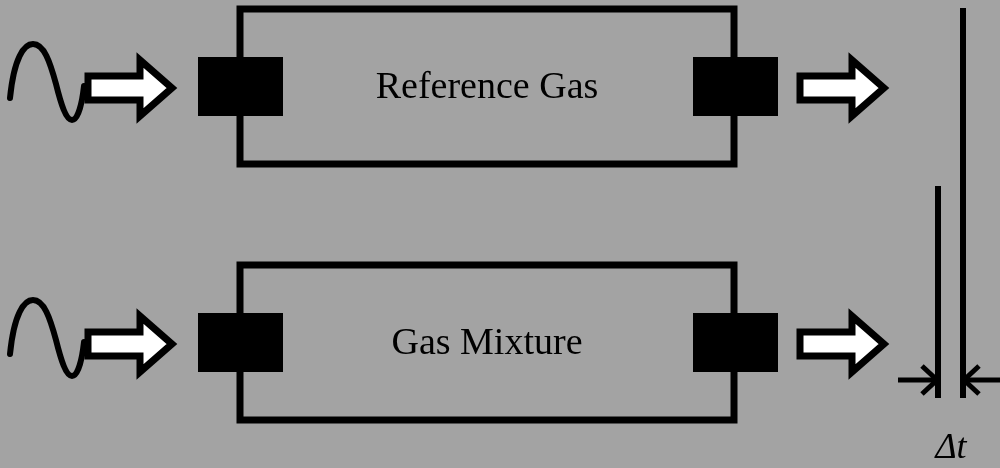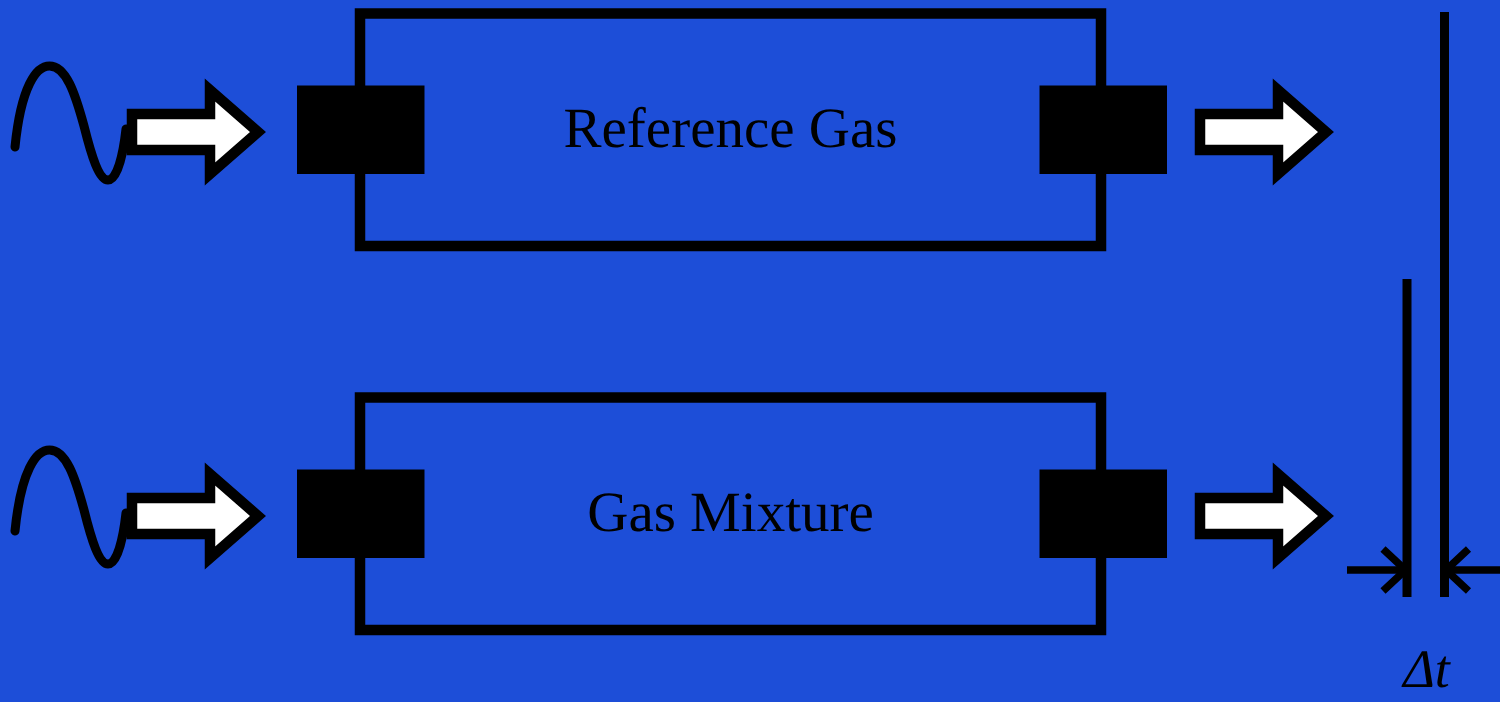--- a/index.html
+++ b/index.html
@@ -8,21 +8,21 @@
     padding: 0;
     background: #ffffff;
   }
   body {
     font-family: "Liberation Serif", "DejaVu Serif", serif;
   }
   #diagram-root {
     position: relative;
     width: 1000px;
     height: 468px;
-    background: #1d4ed8;
+    background: #a3a3a3;
     overflow: hidden;
   }
   #diagram-svg {
     position: absolute;
     top: 0;
     left: 0;
     width: 1000px;
     height: 468px;
     display: block;
   }

